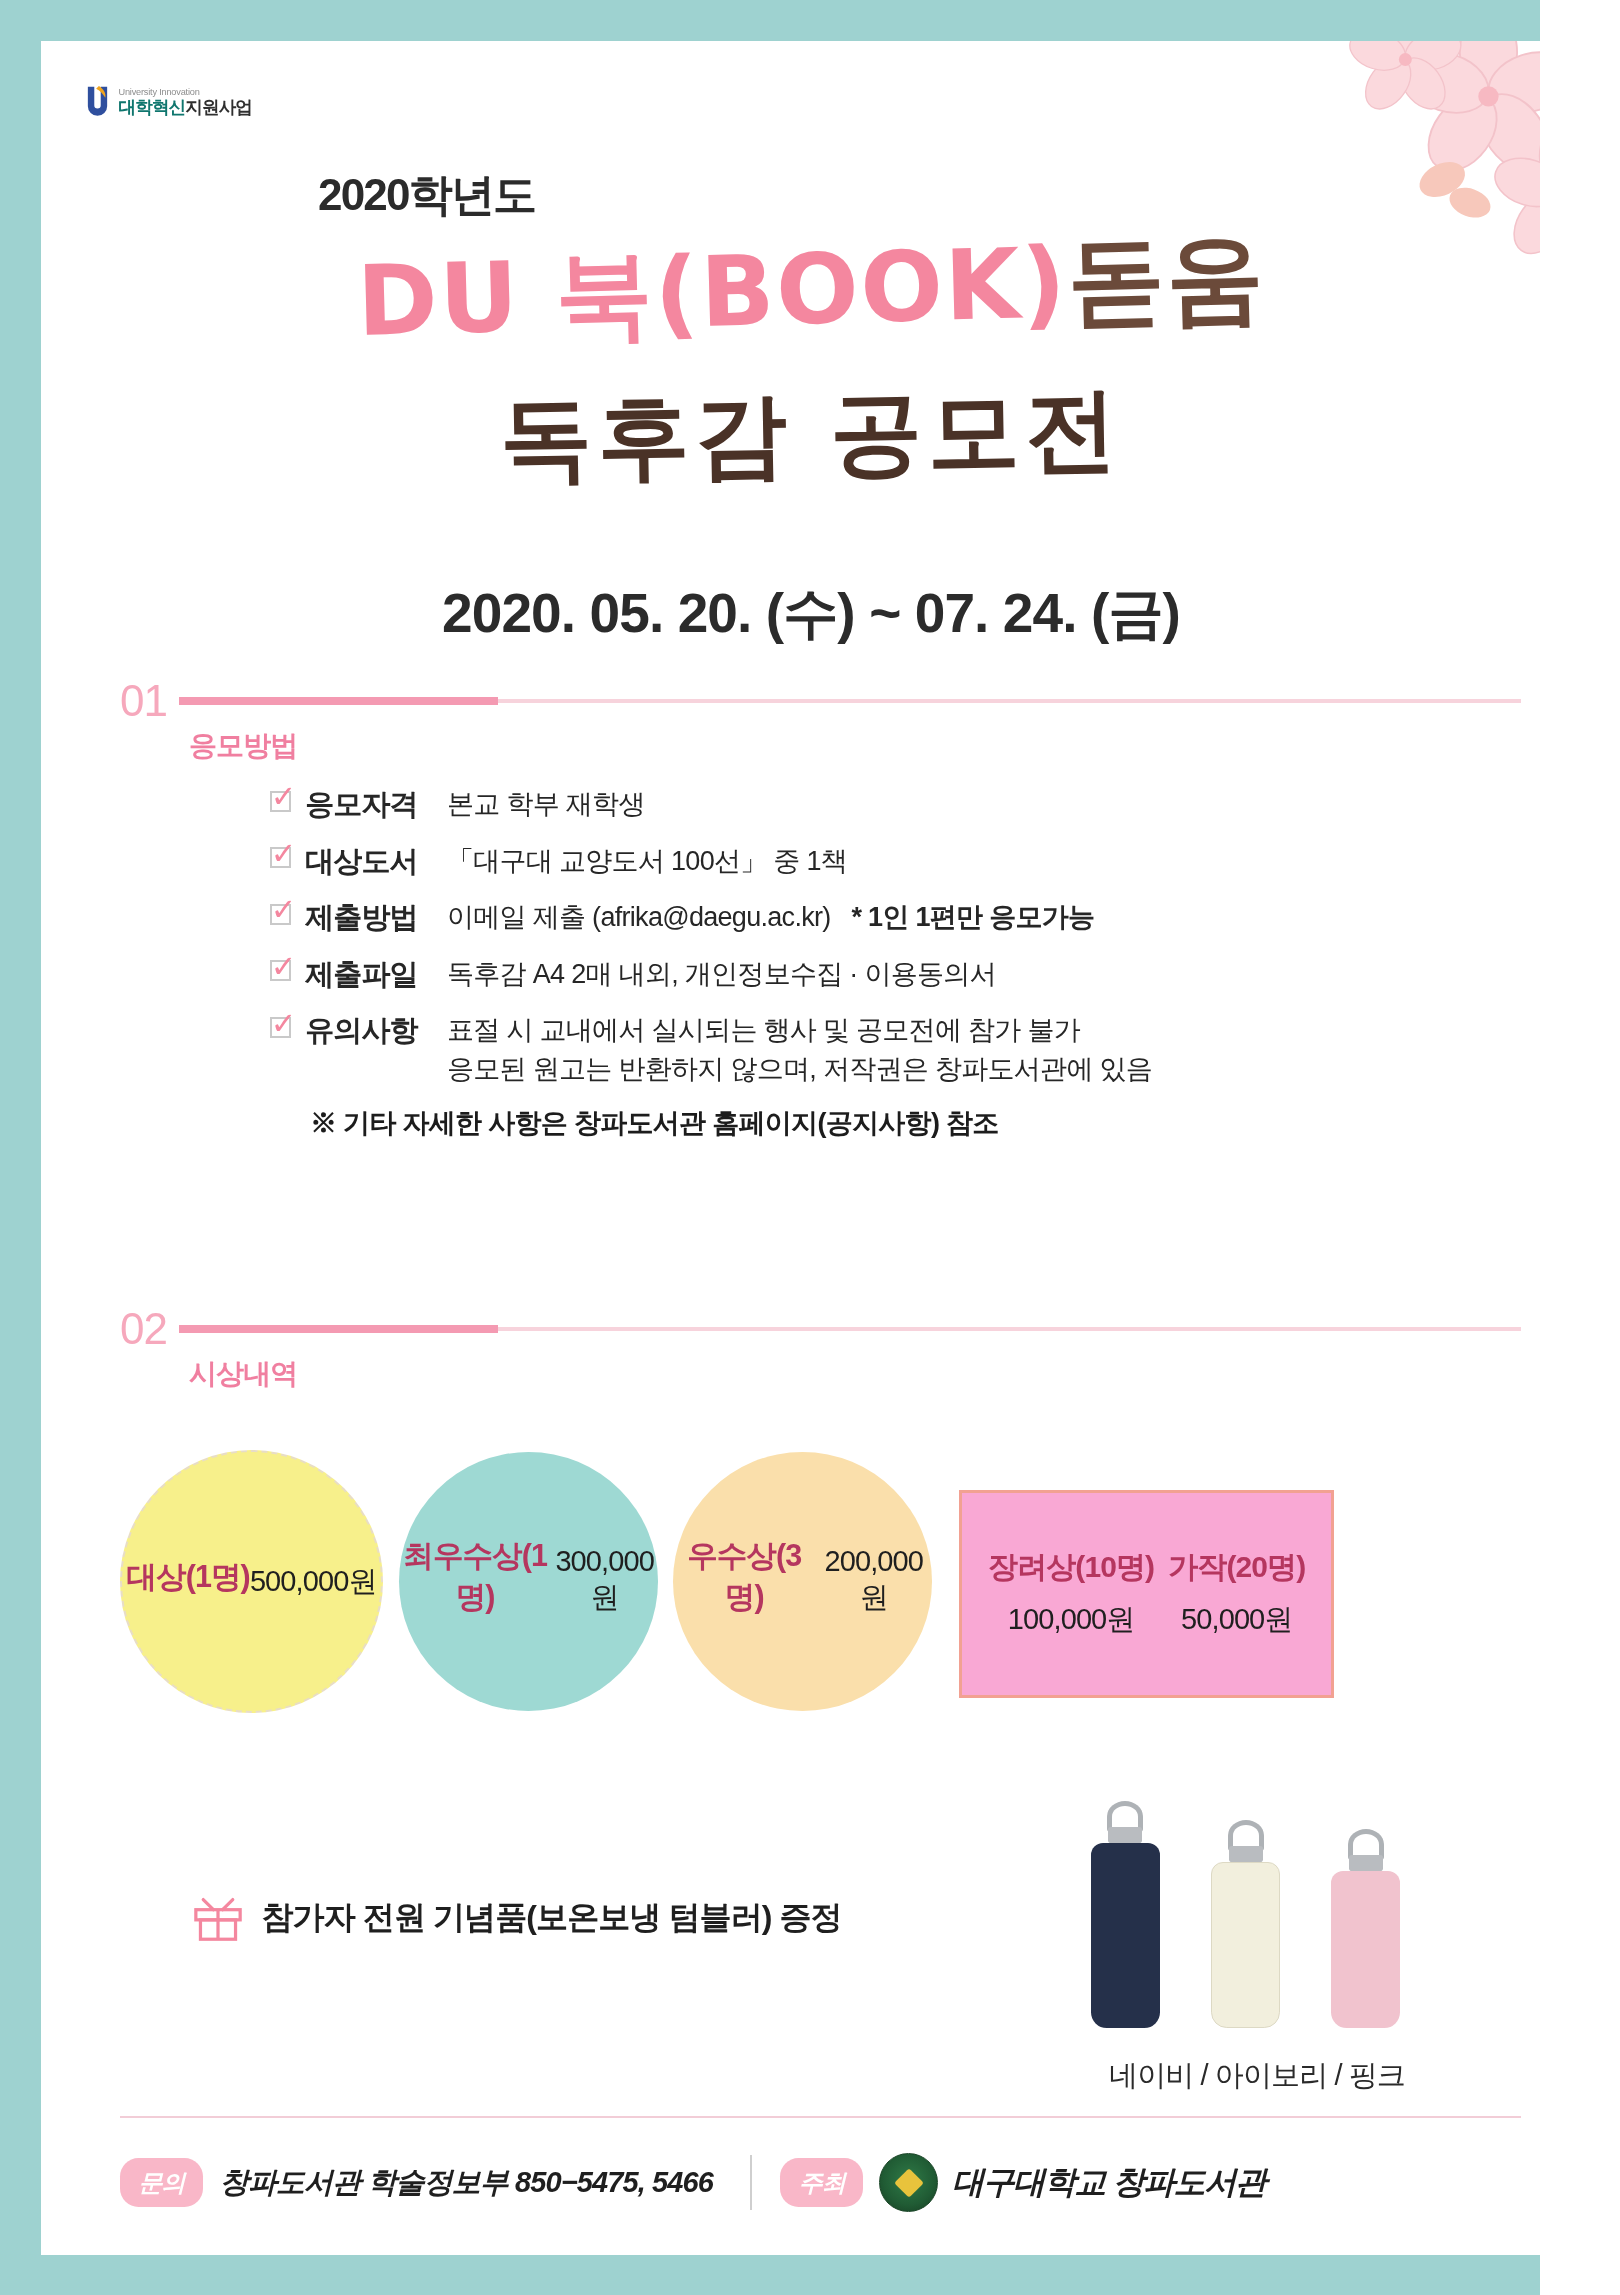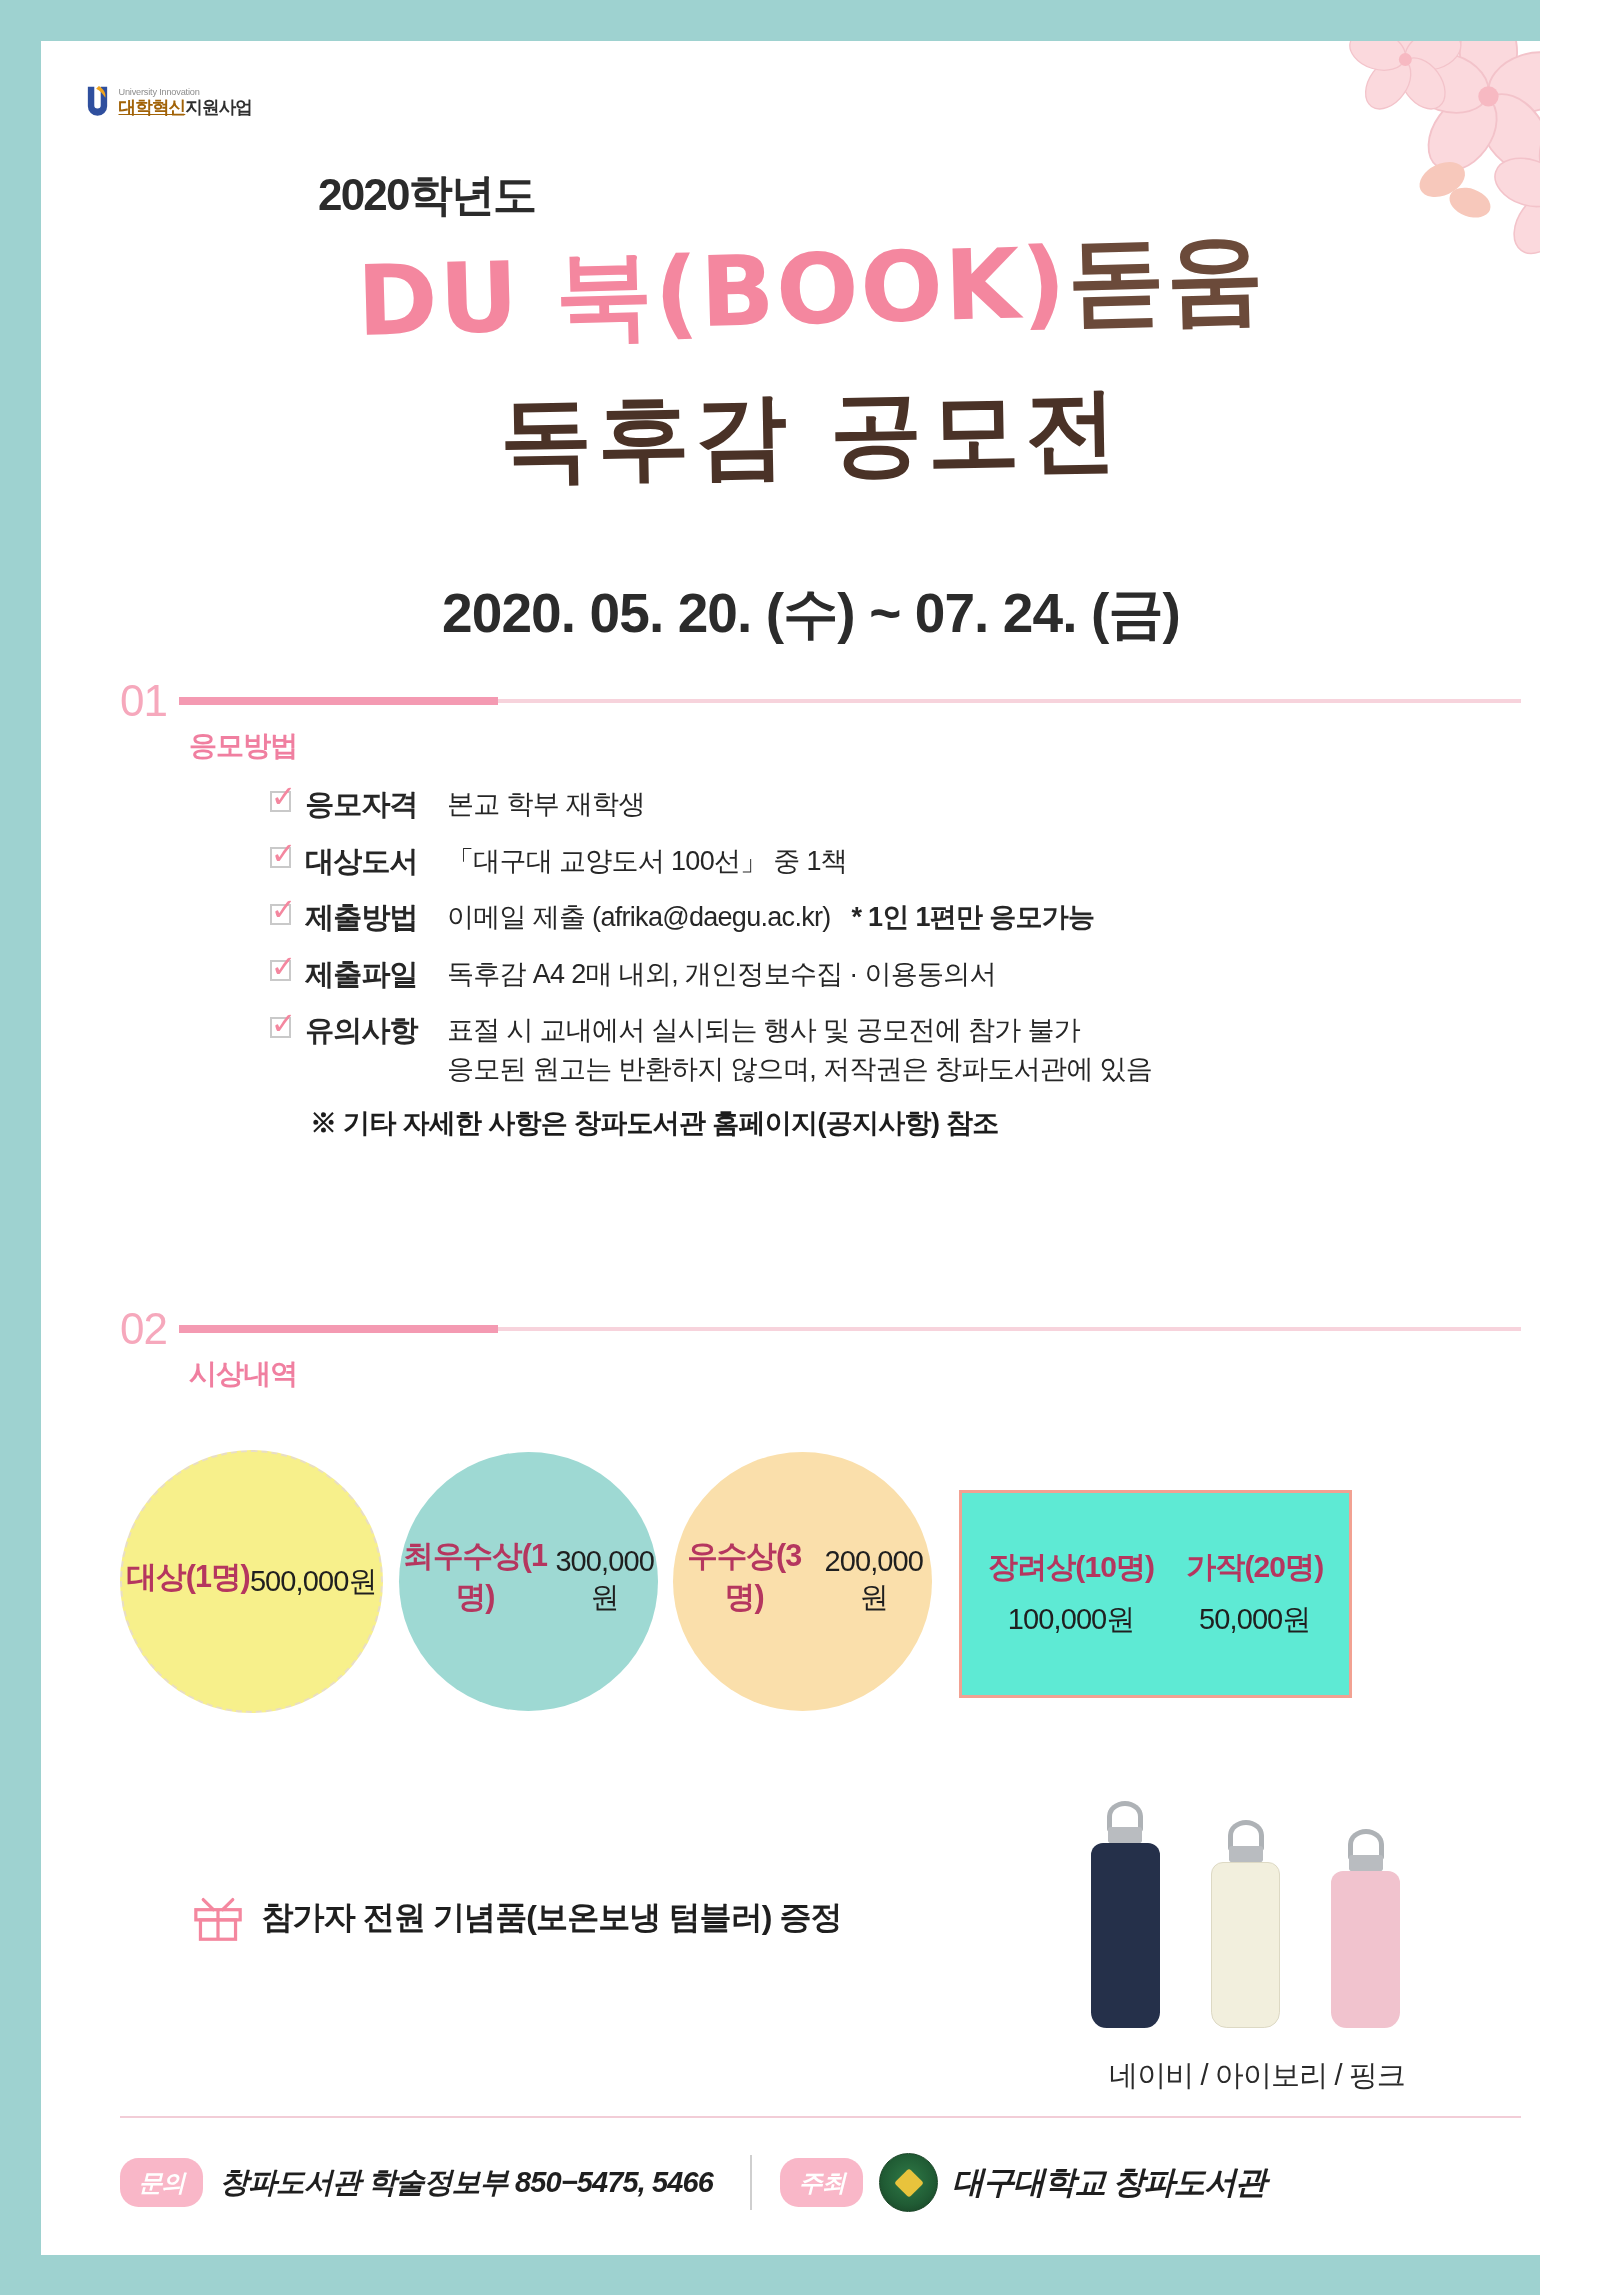--- a/index.html
+++ b/index.html
@@ -65,22 +65,21 @@
     letter-spacing: -0.2px;
   }
   .logo-text .l2 {
     font-size: 17.6px;
     font-weight: 700;
     color: #2f2f2f;
     letter-spacing: -0.9px;
   }
   .logo-text .l2 em {
     font-style: normal;
-    color: #a16207;
-    text-decoration: underline;
+    color: #0f766e;
   }
 
   
   .year {
     position: absolute;
     left: 277px;
     top: 125px;
     font-size: 44px;
     font-weight: 700;
     color: #2b2b2b;
@@ -266,26 +265,26 @@
     margin-bottom: 8.3px;
   }
   .circle.c2 .p-name { color: #b5365f; }
   .circle .p-amt {
     font-size: 29px;
     color: #1f1f1f;
     letter-spacing: -0.9px;
   }
   .box-prizes {
     margin-left: 11px;
-    background: #5eead4;
+    background: #f9a8d4;
     border: 3.7px solid #f2a192;
     display: flex;
     align-items: center;
     padding: 21px 26px;
-    gap: 32px;
+    gap: 14px;
     box-sizing: border-box;
     height: 208px;
     margin-top: 24px;
   }
   .box-prize {
     text-align: center;
   }
   .box-prize .p-name {
     font-size: 30px;
     font-weight: 700;

